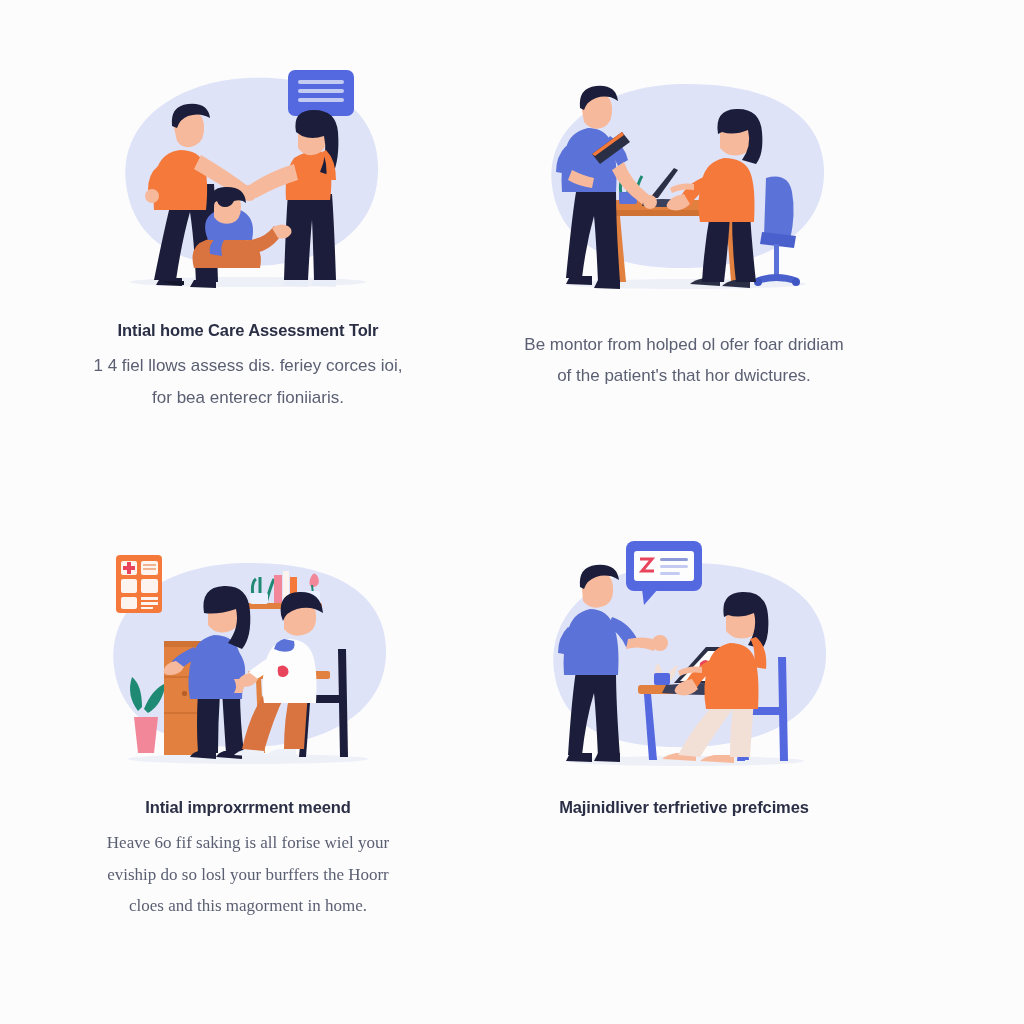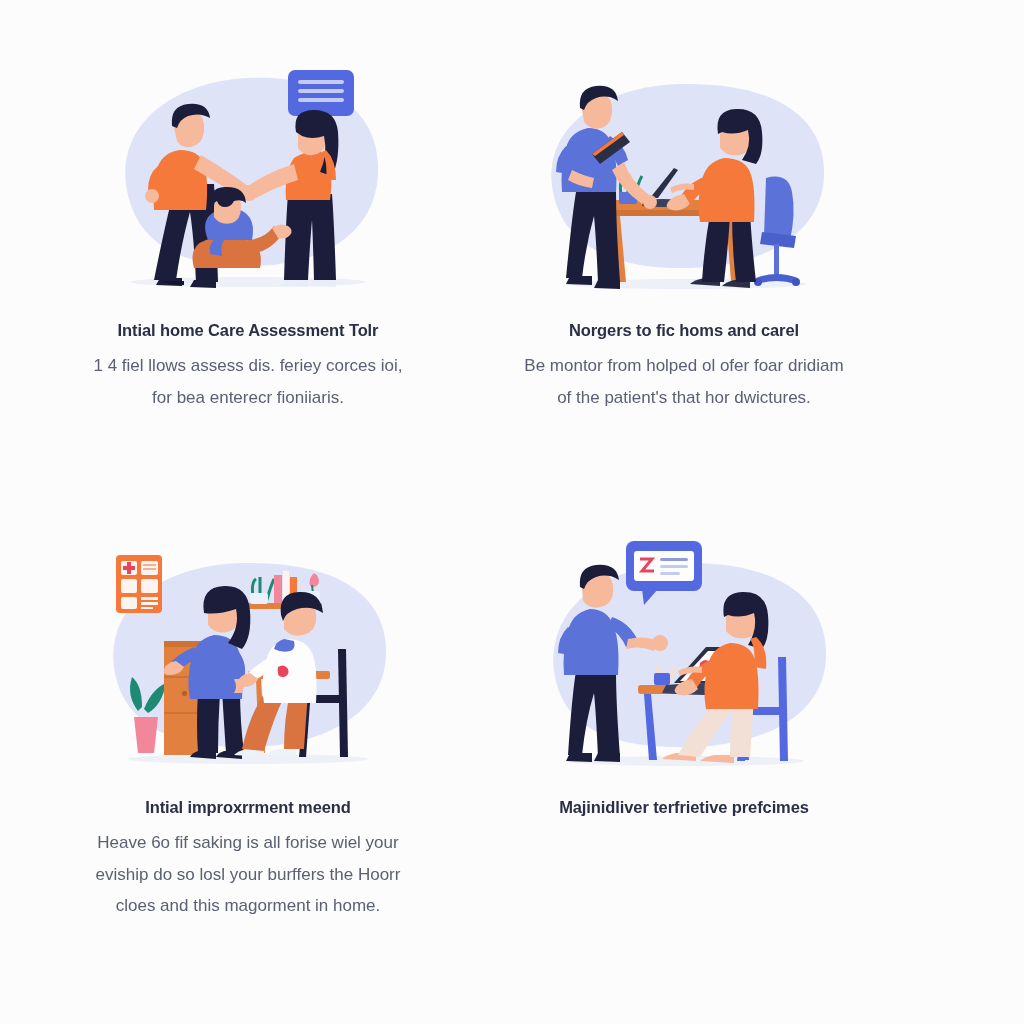--- a/index.html
+++ b/index.html
@@ -49,21 +49,21 @@
     letter-spacing: -0.1px;
     white-space: nowrap;
   }
   .card-body {
     font-size: 17px;
     font-weight: 400;
     color: #5a5f72;
     line-height: 1.85;
     margin-top: 9px;
   }
-  .row2 .card-body { line-height: 1.83; }
+  .row2 .card-body { line-height: 1.83; font-family: Liberation Serif, serif; }
 </style>
 </head>
 <body>
 
 <div id="grid">
 
   <div class="card">
     <div class="illo">
       <svg width="300" height="250" viewBox="0 0 300 250">
         <path d="M28 130 C20 68 78 28 148 24 C220 20 278 48 280 112 C282 176 228 210 158 212 C86 214 36 192 28 130 Z" fill="#dfe3f7"></path>
@@ -175,21 +175,20 @@
           <path d="M190 104 q-18 4 -22 22 q-6 22 -2 42 l54 0 q2 -36 -4 -50 q-6 -14 -26 -14 Z" fill="#f4793b"></path>
           <path d="M172 122 q-20 8 -26 22 l10 8 q8 -14 22 -20 Z" fill="#f4793b"></path>
           <path d="M150 140 q-12 2 -16 8 q-4 6 4 8 q10 2 18 -6 Z" fill="#f7b99c"></path>
           <path d="M160 130 q-14 -2 -24 4 l2 5 q10 -5 22 -3 Z" fill="#f7b99c"></path>
           <path d="M186 82 q0 -18 16 -19 q16 -1 17 17 q1 16 -10 20 q-14 5 -23 -6 Z" fill="#f7b99c"></path>
           <path d="M184 80 q-4 -24 18 -25 q24 -1 26 23 q2 22 -6 32 l-14 -4 q10 -14 6 -30 q-14 6 -26 2 Z" fill="#1b1d3a"></path>
         </g>
       </svg>
     </div>
     <div class="card-text">
-      <div class="card-title">Norgers to fic homs and carel</div>
       <div class="card-body">Be montor from holped ol ofer foar dridiam of the patient's that hor dwictures.</div>
     </div>
   </div>
 
   <div class="card row2">
     <div class="illo">
       <svg width="300" height="250" viewBox="0 0 300 250">
         <path d="M16 136 C8 74 66 34 144 32 C226 30 286 56 288 118 C290 180 230 214 154 216 C78 218 24 196 16 136 Z" fill="#dfe3f7"></path>
         <ellipse cx="150" cy="228" rx="120" ry="5" fill="#eef0f8"></ellipse>
 

